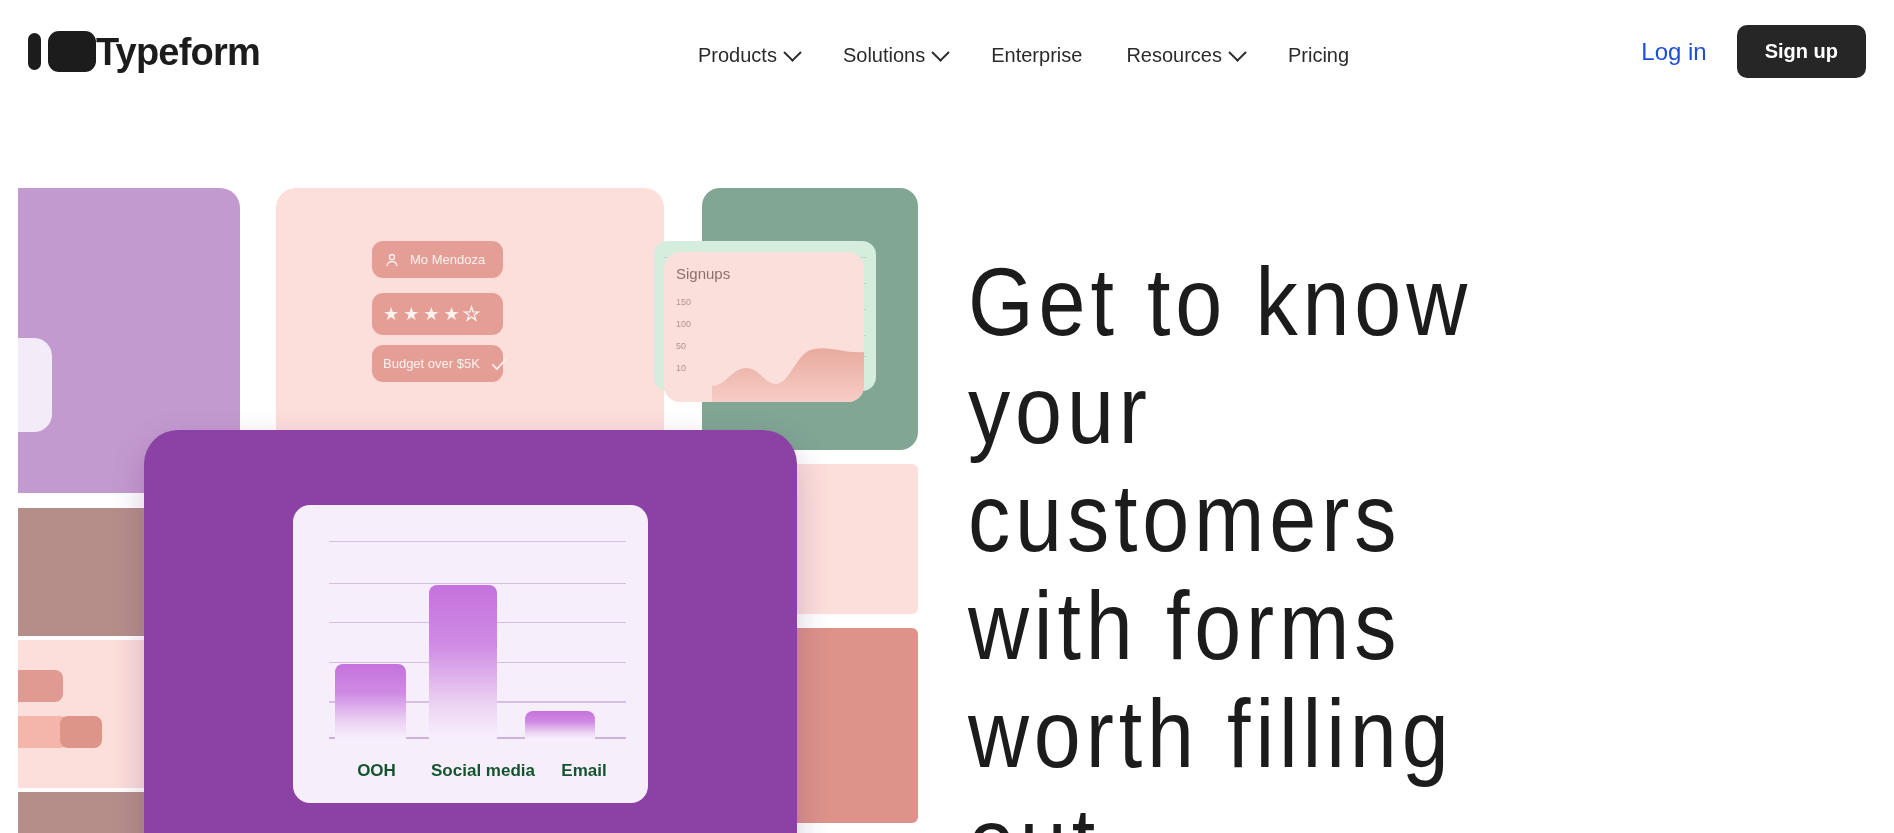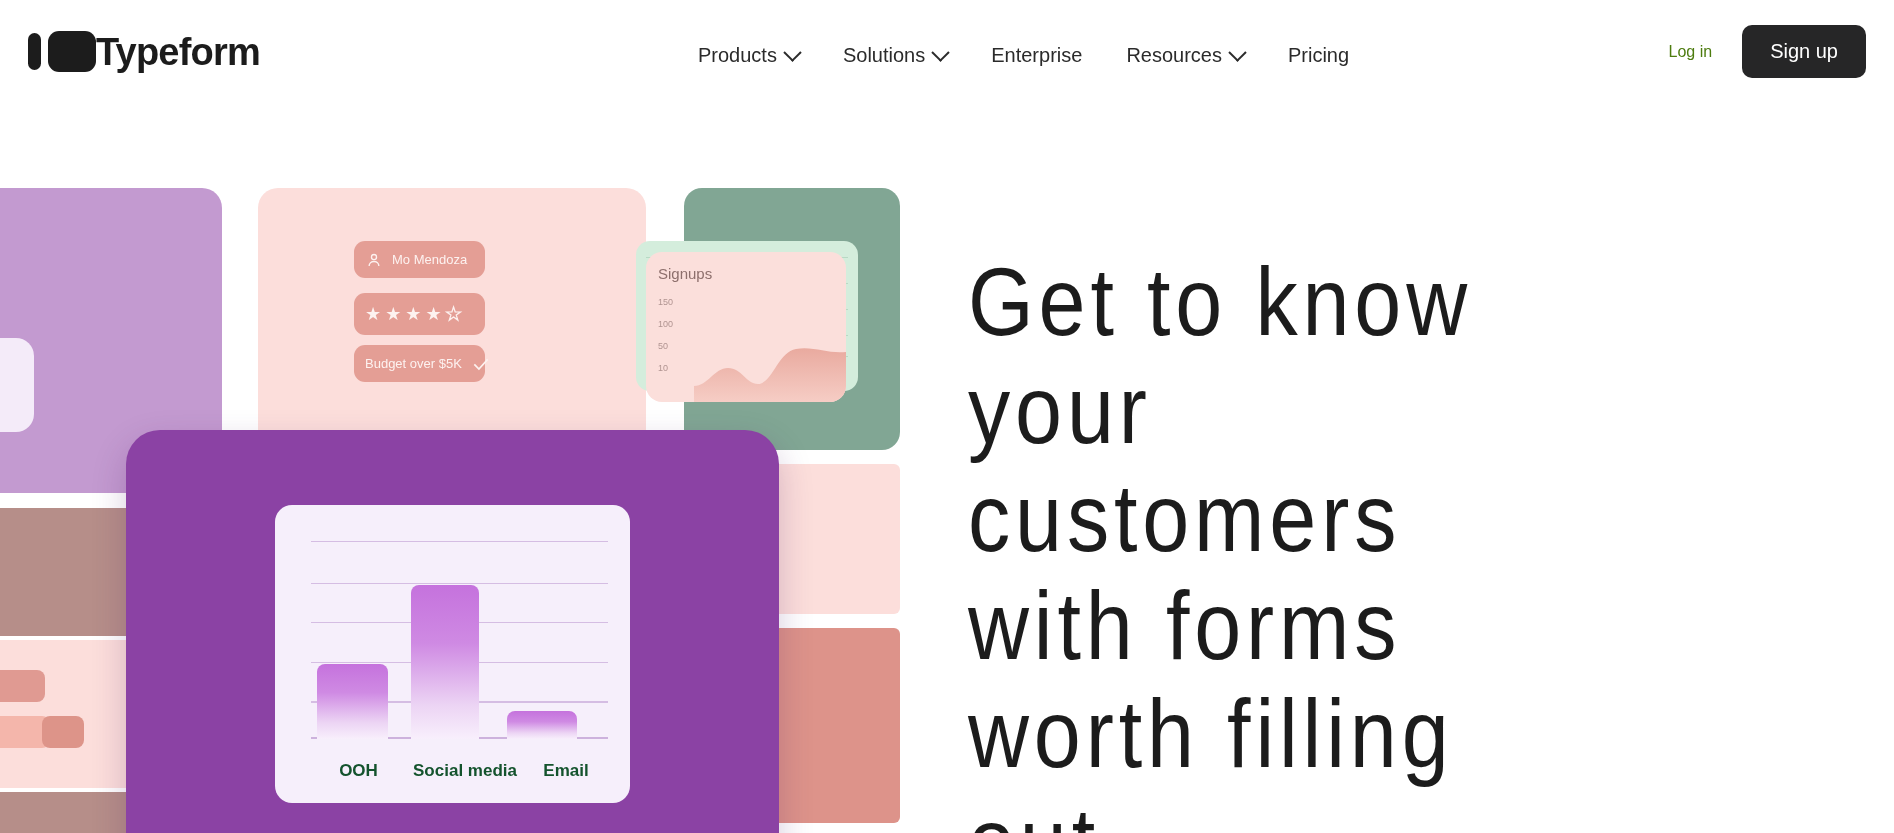--- a/index.html
+++ b/index.html
@@ -50,37 +50,37 @@
     border-bottom:2.4px solid #2b2b2b;
     transform:rotate(45deg) translate(-2px,-2px);
     display:inline-block;
   }
 
   .authzone {
     position:absolute; right:28px; top:0; height:103px;
     display:flex; align-items:center; gap:18px;
   }
   .login-link {
-    font-size:16px; color:#4d7c0f; cursor:pointer; padding:8px 12px;
+    font-size:24px; color:#1d4ed8; cursor:pointer; padding:8px 12px;
     white-space:nowrap;
   }
   .signup-btn {
     background:#262627; color:#ffffff;
-    font-size:20px; font-weight:400;
+    font-size:20px; font-weight:700;
     border:none; border-radius:10px;
     padding:15px 28px; cursor:pointer;
     white-space:nowrap;
     font-family:"Liberation Sans", sans-serif;
   }
 
   
   .hero { position:absolute; top:103px; left:0; width:1894px; height:730px; }
 
   .artwork {
-    position:absolute; left:0; top:85px;
+    position:absolute; left:18px; top:85px;
     width:900px; height:645px;
     overflow:hidden;
   }
 
   .col { position:absolute; top:0; }
   .colA { left:-80px;  width:302px; }
   .colB { left:258px;  width:388px; }
   .colC { left:684px;  width:216px; }
 
   .tile { position:absolute; left:0; width:100%; }

